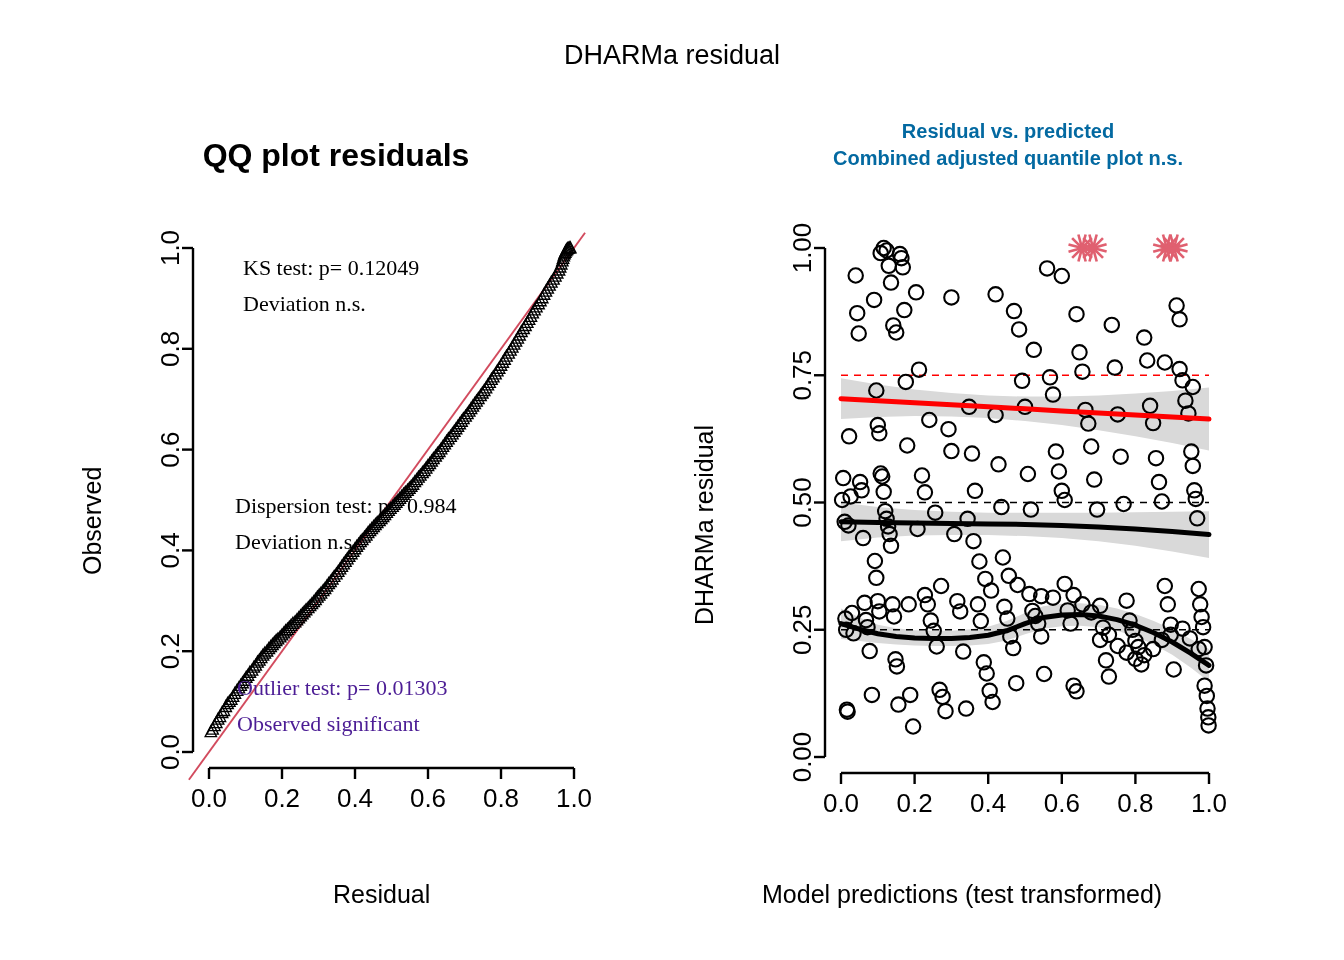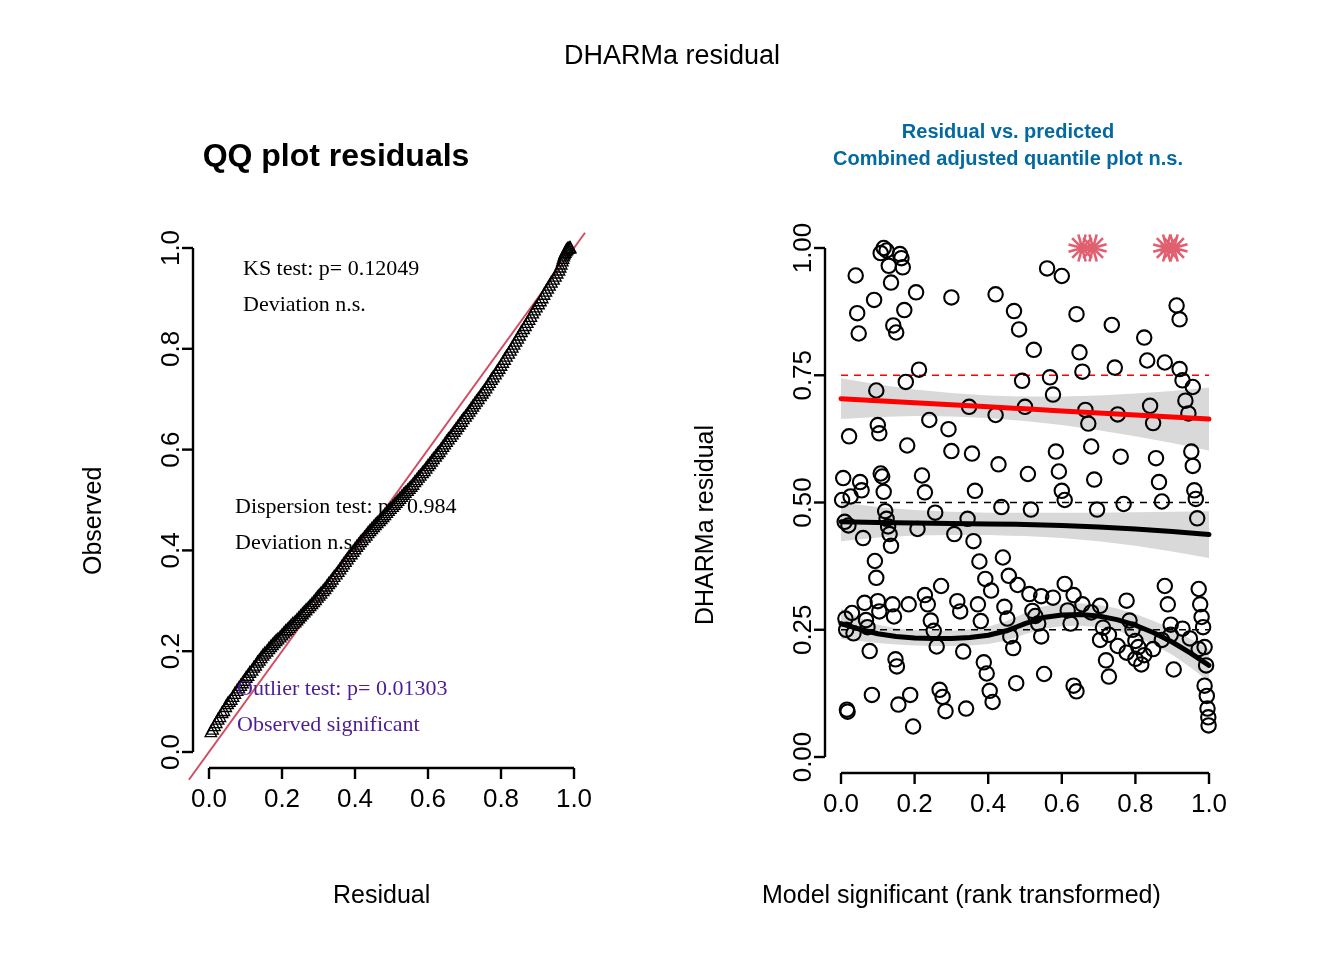--- a/index.html
+++ b/index.html
@@ -565,16 +565,16 @@
           <line x1="389.79999999999995" x2="389.79999999999995" y1="773" y2="784" stroke="#000" stroke-width="2.4"></line>
           <text x="389.79999999999995" y="812" text-anchor="middle" font-size="26" font-family="&quot;Liberation Sans&quot;,sans-serif" fill="#000">0.6</text>
           <line x1="463.40000000000003" x2="463.40000000000003" y1="773" y2="784" stroke="#000" stroke-width="2.4"></line>
           <text x="463.40000000000003" y="812" text-anchor="middle" font-size="26" font-family="&quot;Liberation Sans&quot;,sans-serif" fill="#000">0.8</text>
           <line x1="537" x2="537" y1="773" y2="784" stroke="#000" stroke-width="2.4"></line>
           <text x="537" y="812" text-anchor="middle" font-size="26" font-family="&quot;Liberation Sans&quot;,sans-serif" fill="#000">1.0</text>
         </g>
       </svg>
 
     <div class="axlabel ylabel" style="left:18px;top:625px;transform:rotate(-90deg);">DHARMa residual</div>
-    <div class="axlabel" style="left:90px;top:880px;">Model significant (rank transformed)</div>
+    <div class="axlabel" style="left:90px;top:880px;">Model predictions (test transformed)</div>
   </div>
 
 </div>
 
 </body></html>

